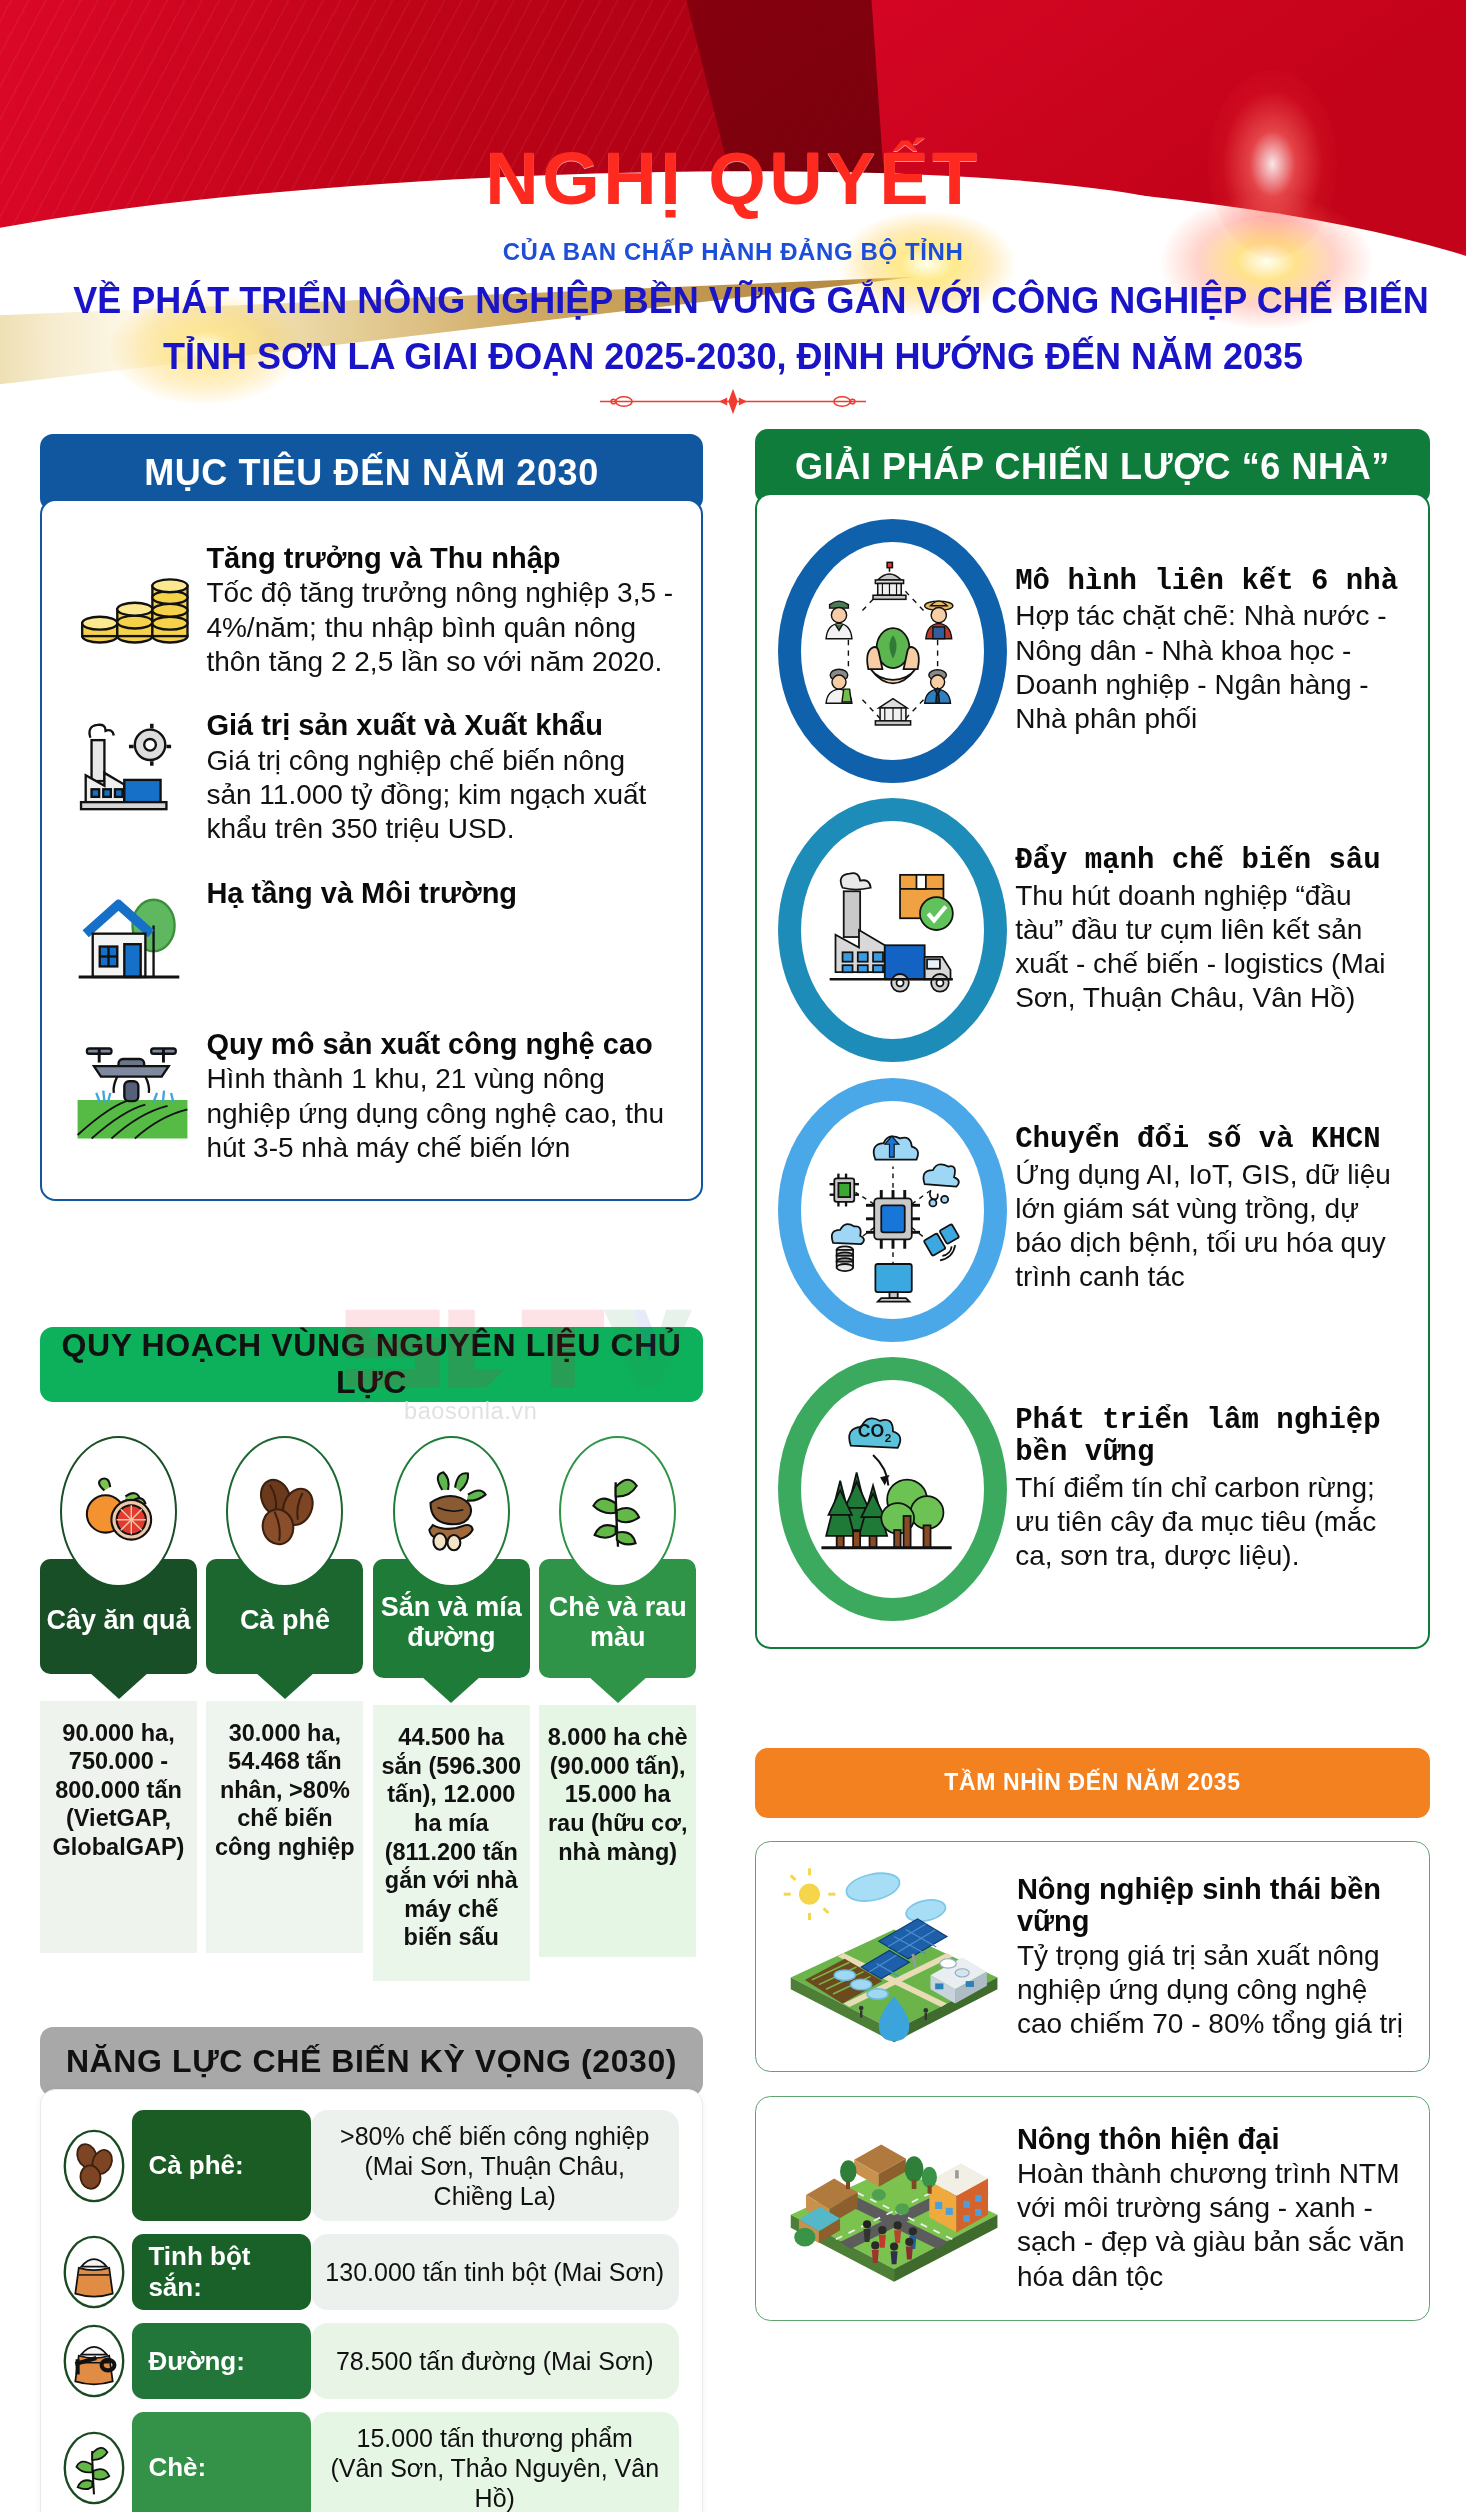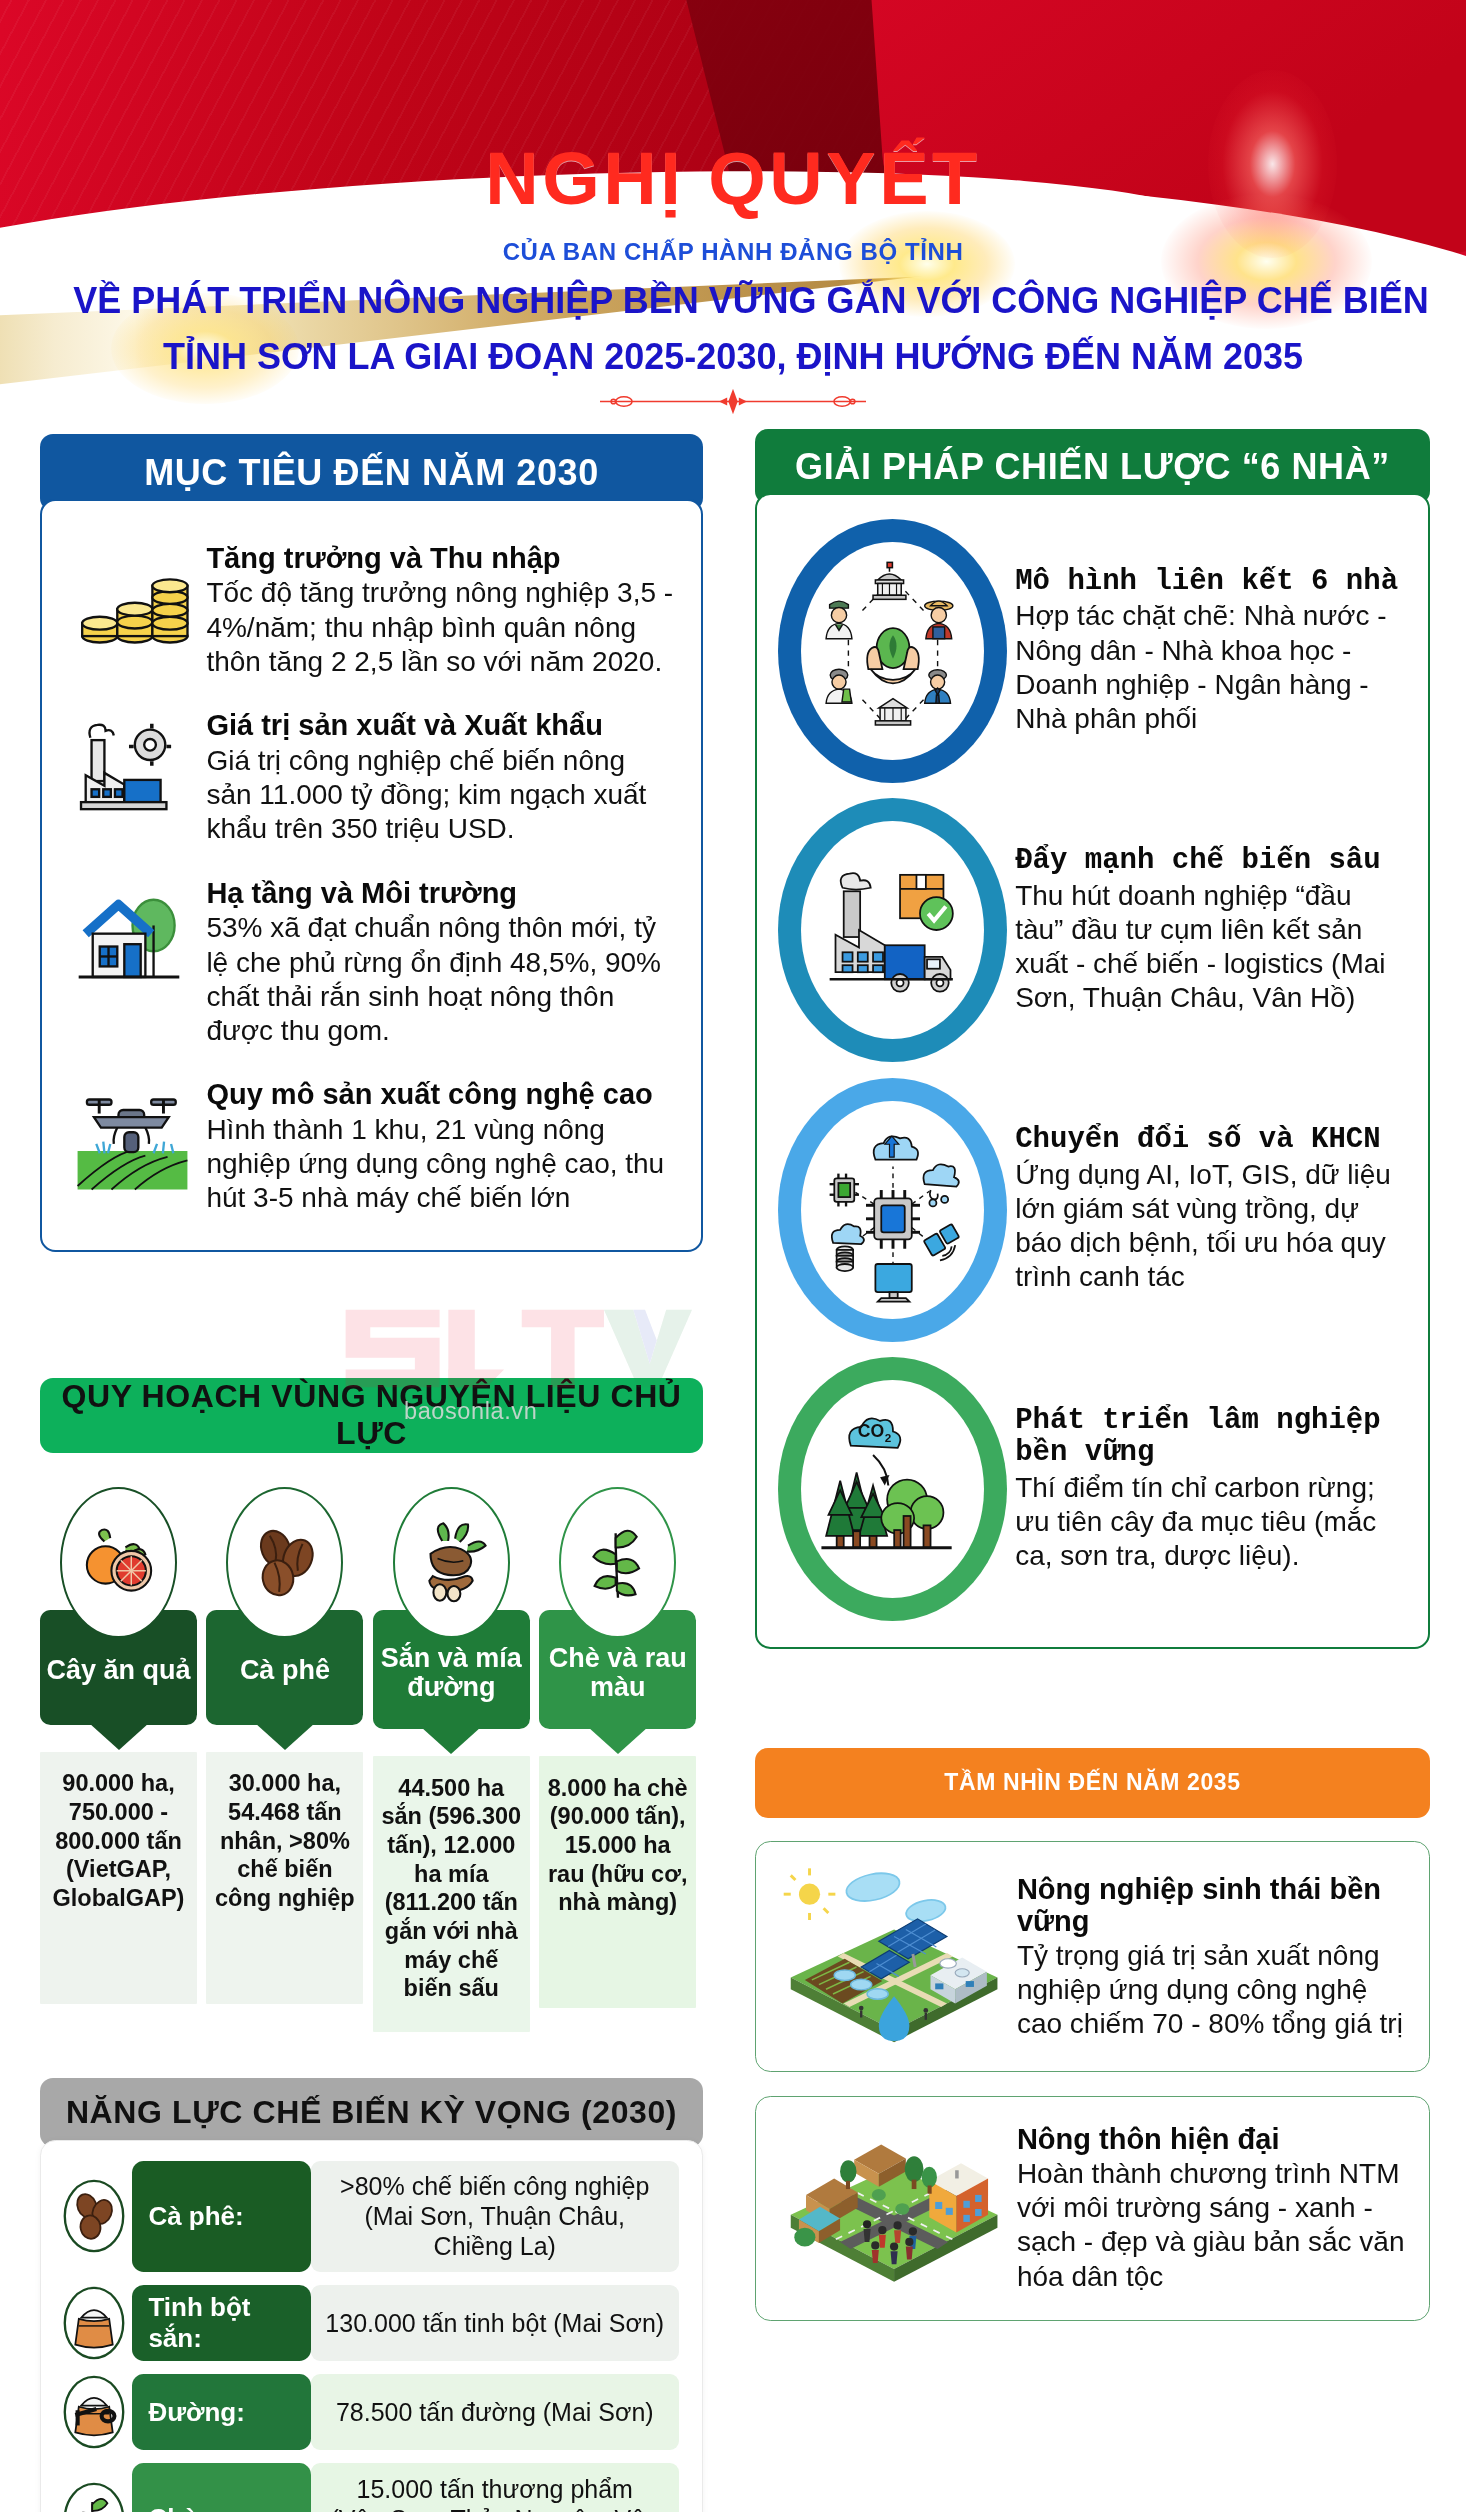--- a/index.html
+++ b/index.html
@@ -244,21 +244,21 @@
     display: flex; align-items: center; justify-content: center;
   }
   .cap-key {
     width: 179px; min-width: 179px;
     border-radius: 11.7px;
     color: #fff; font-weight: bold; font-size: 26px;
     display: flex; align-items: center; padding-left: 16.4px;
   }
   .cap-val {
     flex: 1;
-    border-radius: 9px;
+    border-radius: 17px;
     font-size: 25px; color: #111;
     display: flex; flex-direction: column; justify-content: center;
     padding: 10.6px 13px;
     line-height: 1.2;
     text-align: center;
   }
 
   
   .card-green {
     margin-top: -10.6px;
@@ -422,21 +422,20 @@
             <rect x="44" y="108" width="30" height="34" fill="#1670c8"></rect>
             <line x1="59" y1="108" x2="59" y2="142"></line>
               <line x1="44" y1="125" x2="74" y2="125"></line>
             <rect x="86" y="104" width="28" height="56" fill="#1670c8"></rect>
             <line x1="8" y1="160" x2="180" y2="160" stroke-width="5"></line>
           </g>
         </svg>
       </div>
       <div class="goal-text">
         <div class="goal-title">Hạ tầng và Môi trường</div>
-        <div class="goal-body">53% xã đạt chuẩn nông thôn mới, tỷ lệ che phủ rừng ổn định 48,5%, 90% chất thải rắn sinh hoạt nông thôn được thu gom.</div>
       </div>
     </div>
 
     <div class="goal-row">
       <div class="goal-icon">
         <svg width="117" height="111" viewBox="0 0 200 190">
           <g>
             <path d="M6 118 L194 118 L194 184 L6 184 Z" fill="#55bb44"></path>
             <g stroke="#111" stroke-width="3" fill="none">
               <path d="M6 178 q60 -54 92 -60"></path>

